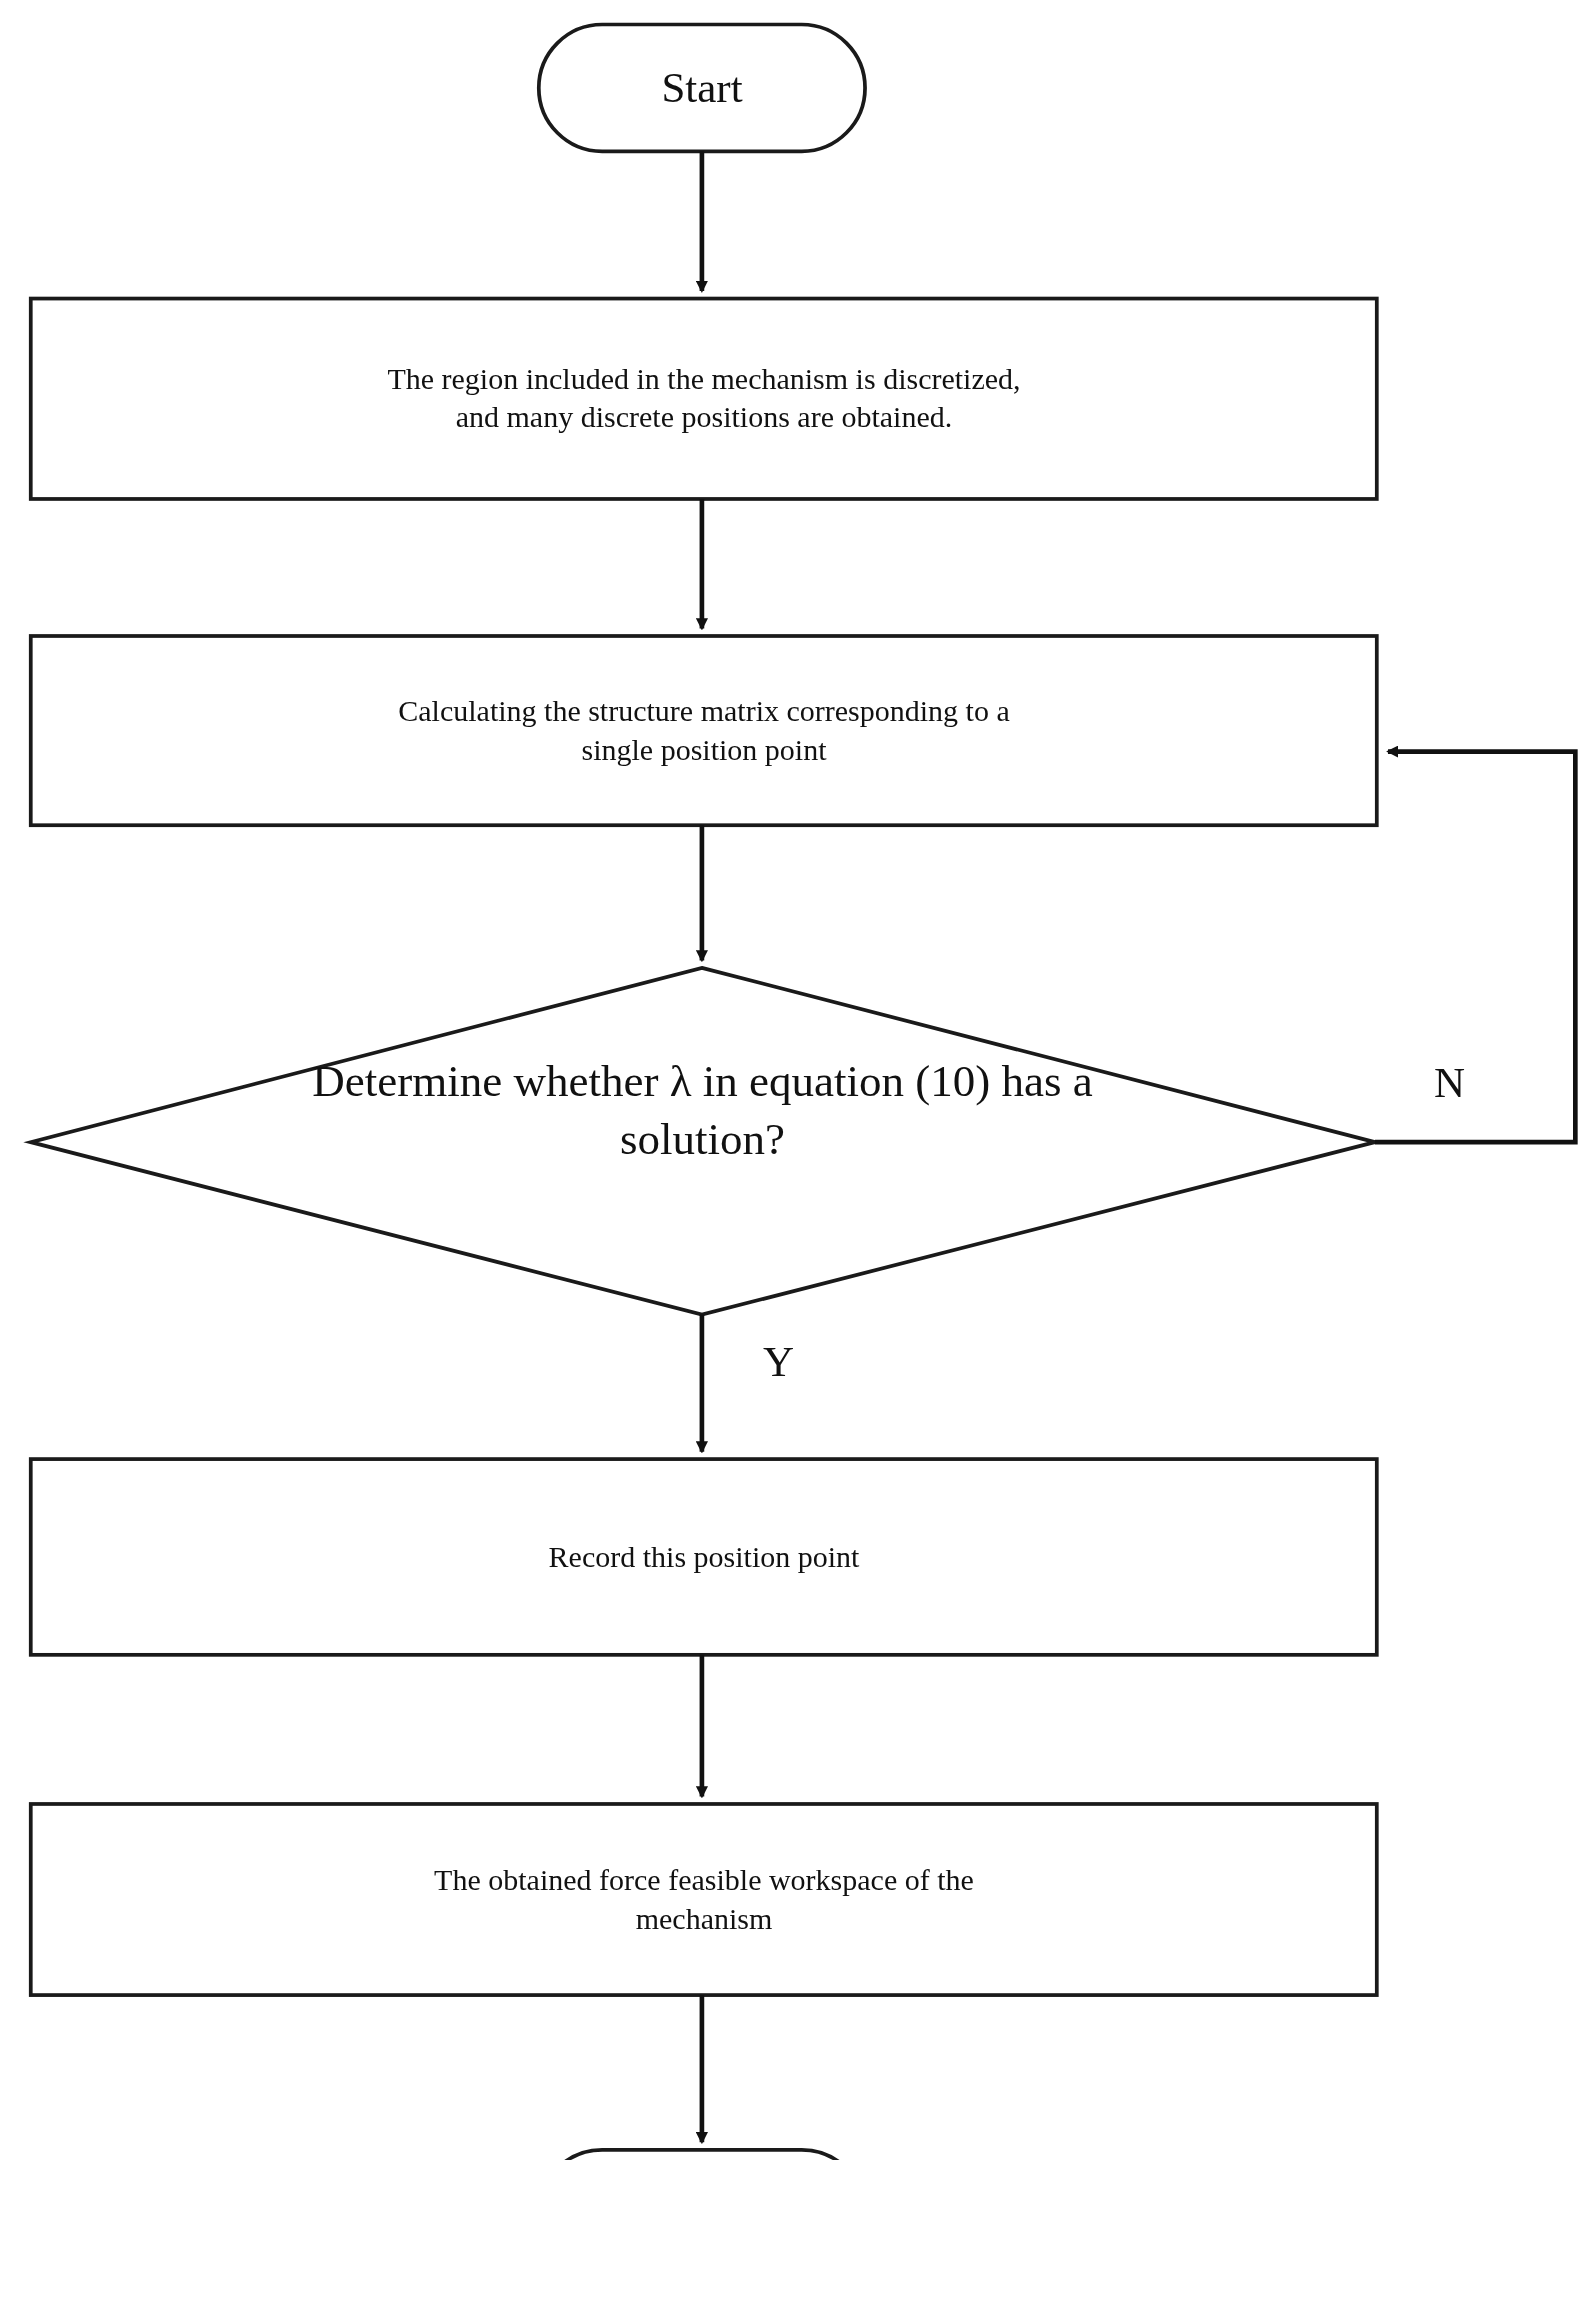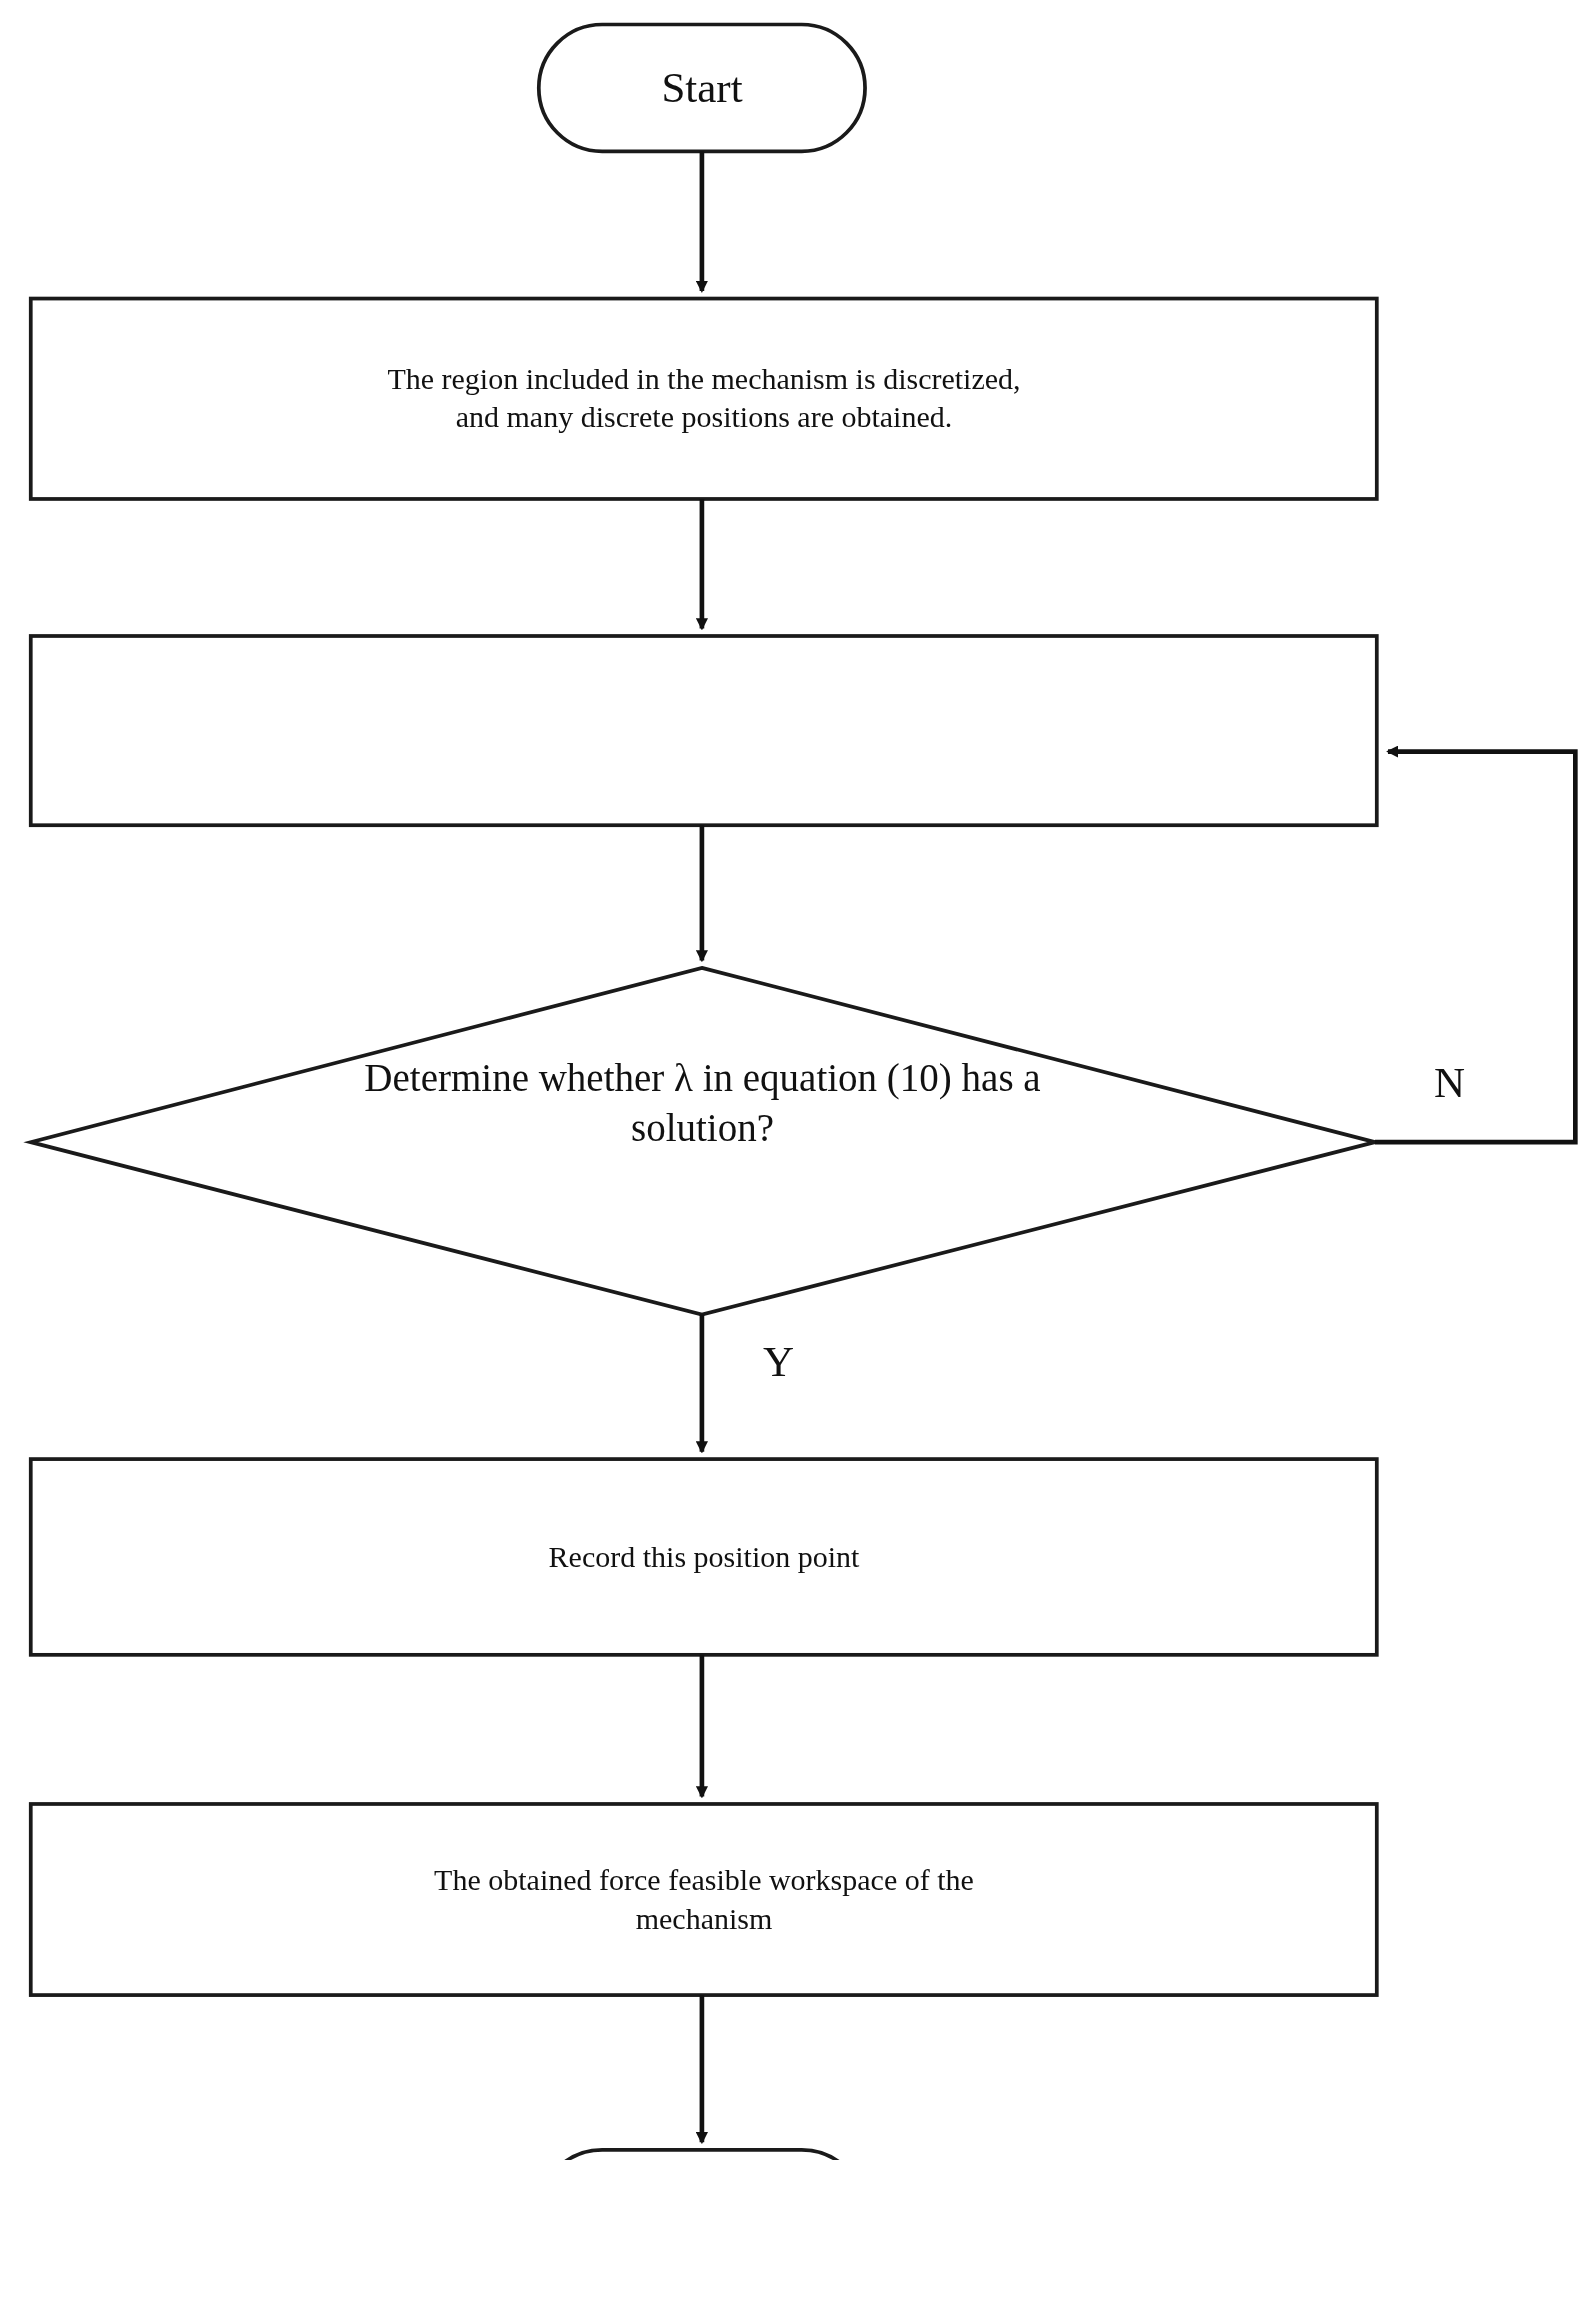--- a/index.html
+++ b/index.html
@@ -30,21 +30,21 @@
     white-space: pre-line;
     pointer-events: none;
   }
   .terminator-text {
     font-size: 43px;
   }
   .process-text {
     font-size: 30px;
   }
   .decision-text {
-    font-size: 39px;
+    font-size: 45px;
   }
   .edge-label {
     position: absolute;
     font-size: 43px;
     color: #111111;
     text-align: center;
   }
 </style>
 </head>
 <body>
@@ -85,20 +85,22 @@
     <line x1="753" y1="2140" x2="753" y2="2298" stroke="#111111" stroke-width="5" marker-end="url(#arrowhead)"></line>
 
     <path d="M 1475 1225 L 1690 1225 L 1690 806 L 1489 806" fill="none" stroke="#111111" stroke-width="5" marker-end="url(#arrowhead)"></path>
   </svg>
 
   <div class="node-text terminator-text" style="left:539px; top:24px; width:326px; height:127px; display:flex; align-items:center; justify-content:center;">Start</div>
 
   <div class="node-text process-text" style="left:45px; top:298px; width:1318px; height:200px; display:flex; align-items:center; justify-content:center;">The region included in the mechanism is discretized,
 and many discrete positions are obtained.</div>
 
+  <div class="node-text process-text" style="left:45px; top:636px; width:1318px; height:189px; display:flex; align-items:center; justify-content:center;">Calculating the structure matrix corresponding to a
+single position point</div>
 
   <div class="node-text decision-text" style="left:73px; top:1053px; width:1259px; height:177px; display:flex; align-items:flex-start; justify-content:center;">Determine whether λ in equation (10) has a
 solution?</div>
 
   <div class="node-text process-text" style="left:45px; top:1459px; width:1318px; height:196px; display:flex; align-items:center; justify-content:center;">Record this position  point</div>
 
   <div class="node-text process-text" style="left:45px; top:1804px; width:1318px; height:191px; display:flex; align-items:center; justify-content:center;">The obtained force feasible workspace of the
 mechanism</div>
 
   <div class="node-text terminator-text" style="left:540px; top:2150px; width:326px; height:127px; display:flex; align-items:center; justify-content:center;">End</div>

